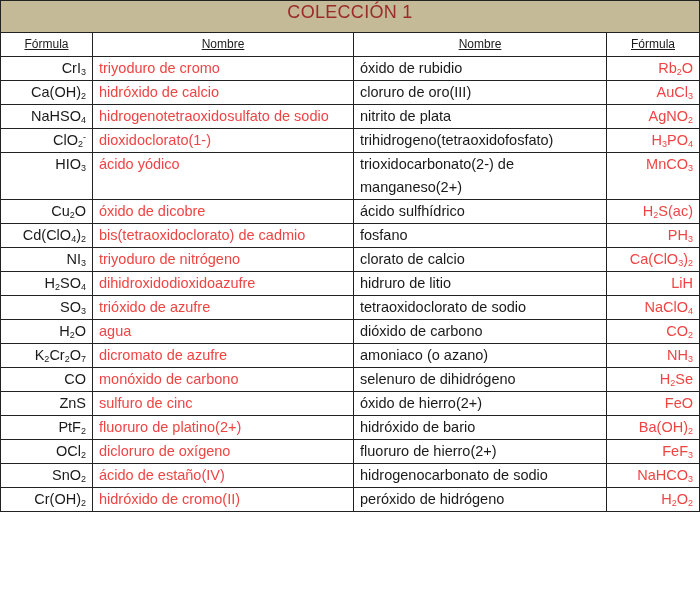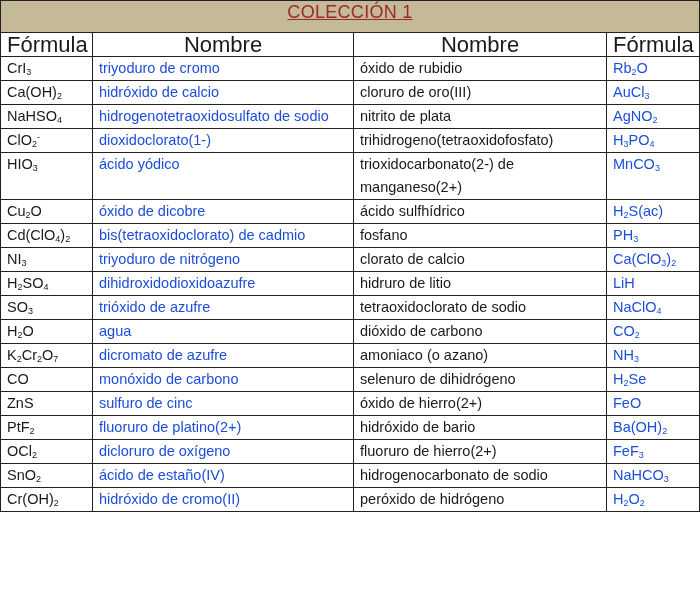--- a/index.html
+++ b/index.html
@@ -21,28 +21,28 @@
   .title-row th {
     background: #c4ba98;
     color: #9b2a2a;
     font-weight: bold;
     font-size: 18px;
     letter-spacing: 0.3px;
     height: 31px;
     line-height: 31px;
     text-align: center;
     padding: 0;
+  }
+  .head-row th {
+    font-size: 12px;
+    line-height: 26px;
     text-decoration: underline;
   }
-  .head-row th {
-    font-size: 22px;
-    line-height: 26px;
-  }
-  td.f { text-align: left; }
-  td.red { color: #1d4ed8; }
+  td.f { text-align: right; }
+  td.red { color: #ef4444; }
   sub, sup { font-size: 9px; line-height: 0; }
   sub { vertical-align: -2px; }
   sup { vertical-align: 5px; }
 </style>
 </head>
 <body>
 
 <table class="coll">
   <colgroup>
     <col style="width:92px">

